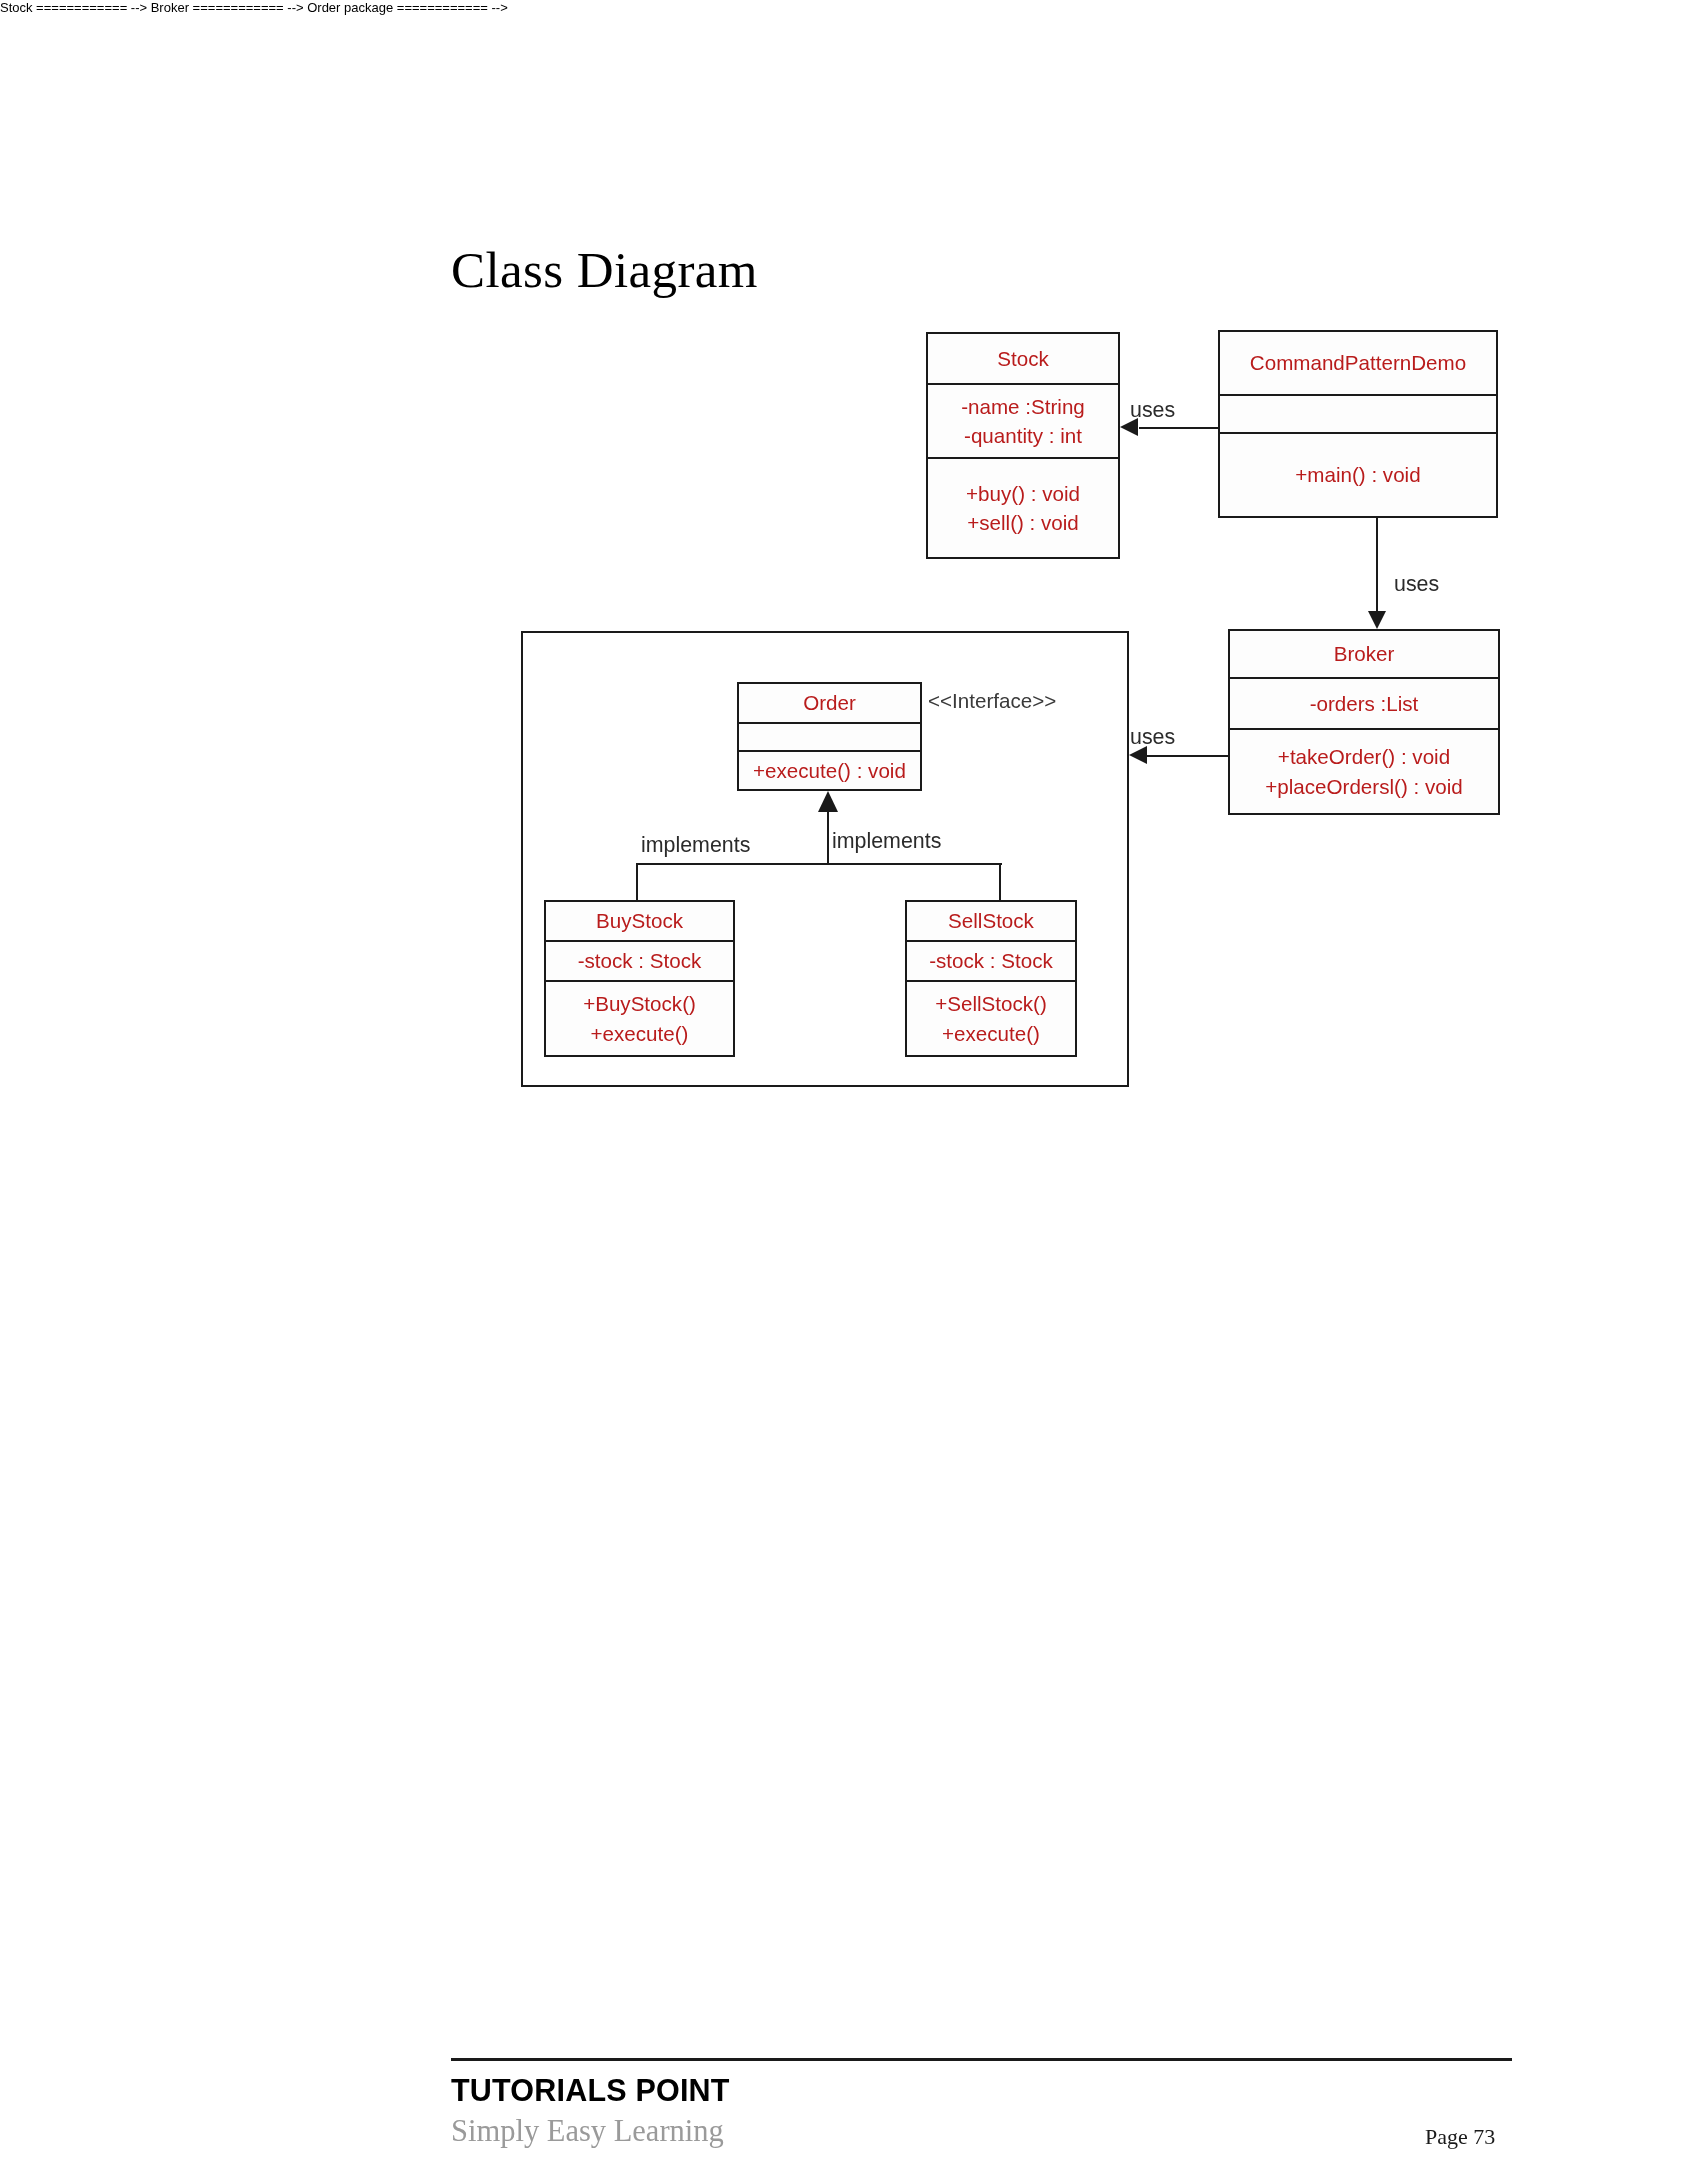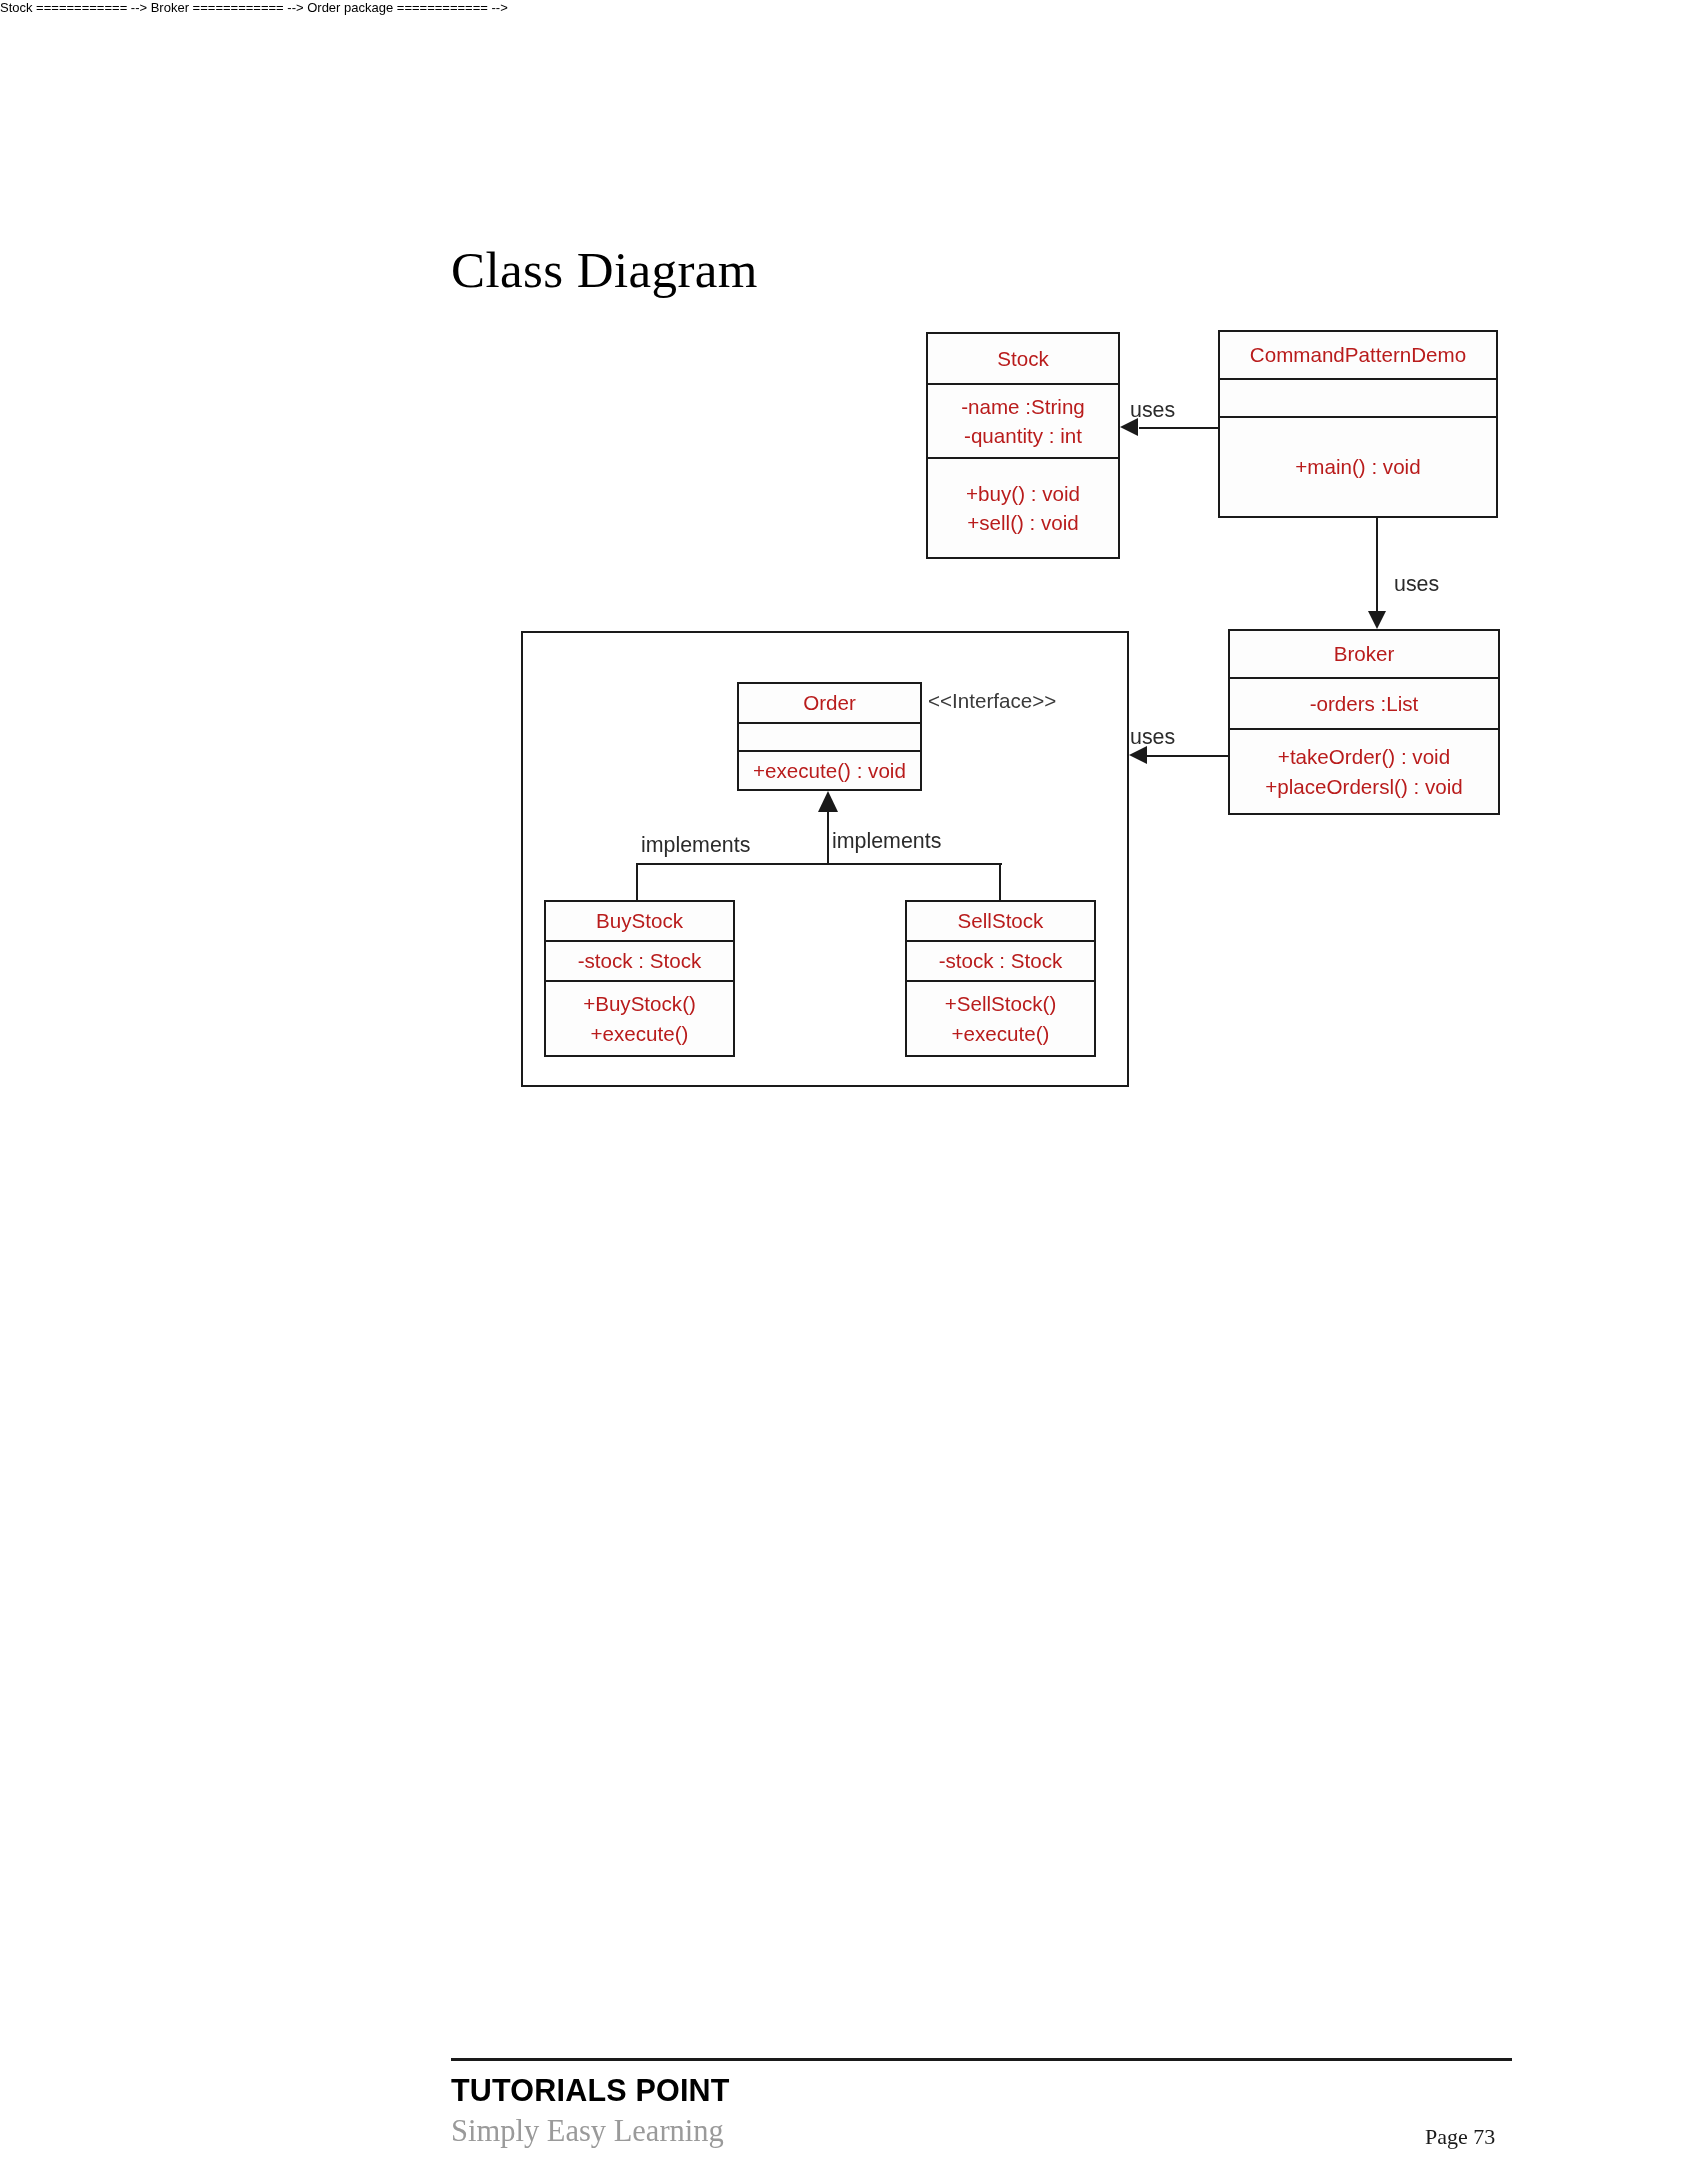--- a/index.html
+++ b/index.html
@@ -180,21 +180,21 @@
       <span class="uml-row">-quantity : int</span>
     </div>
     <div class="uml-compartment uml-ops" style="flex:1;">
       <span class="uml-row">+buy() : void</span>
       <span class="uml-row">+sell() : void</span>
     </div>
   </div>
 
   
   <div class="uml-class" style="left:1218px; top:330px; width:280px; height:188px;">
-    <div class="uml-compartment uml-name" style="height:48px;text-align:right;">CommandPatternDemo</div>
+    <div class="uml-compartment uml-name" style="height:64px;text-align:right;">CommandPatternDemo</div>
     <div class="uml-compartment uml-attrs" style="height:38px;"></div>
     <div class="uml-compartment uml-ops" style="flex:1;">
       <span class="uml-row">+main() : void</span>
     </div>
   </div>
 
   
   <div class="uml-class" style="left:737px; top:682px; width:185px; height:109px;">
     <div class="uml-compartment uml-name" style="height:40px;">Order</div>
     <div class="uml-compartment uml-attrs" style="height:28px;"></div>
@@ -224,21 +224,21 @@
     <div class="uml-compartment uml-attrs" style="height:40px;">
       <span class="uml-row">-stock : Stock</span>
     </div>
     <div class="uml-compartment uml-ops" style="flex:1;">
       <span class="uml-row">+BuyStock()</span>
       <span class="uml-row">+execute()</span>
     </div>
   </div>
 
   
-  <div class="uml-class" style="left:905px; top:900px; width:191px; height:157px;">
+  <div class="uml-class" style="left:905px; top:900px; width:172px; height:157px;">
     <div class="uml-compartment uml-name" style="height:40px;">SellStock</div>
     <div class="uml-compartment uml-attrs" style="height:40px;">
       <span class="uml-row">-stock : Stock</span>
     </div>
     <div class="uml-compartment uml-ops" style="flex:1;">
       <span class="uml-row">+SellStock()</span>
       <span class="uml-row">+execute()</span>
     </div>
   </div>
 

